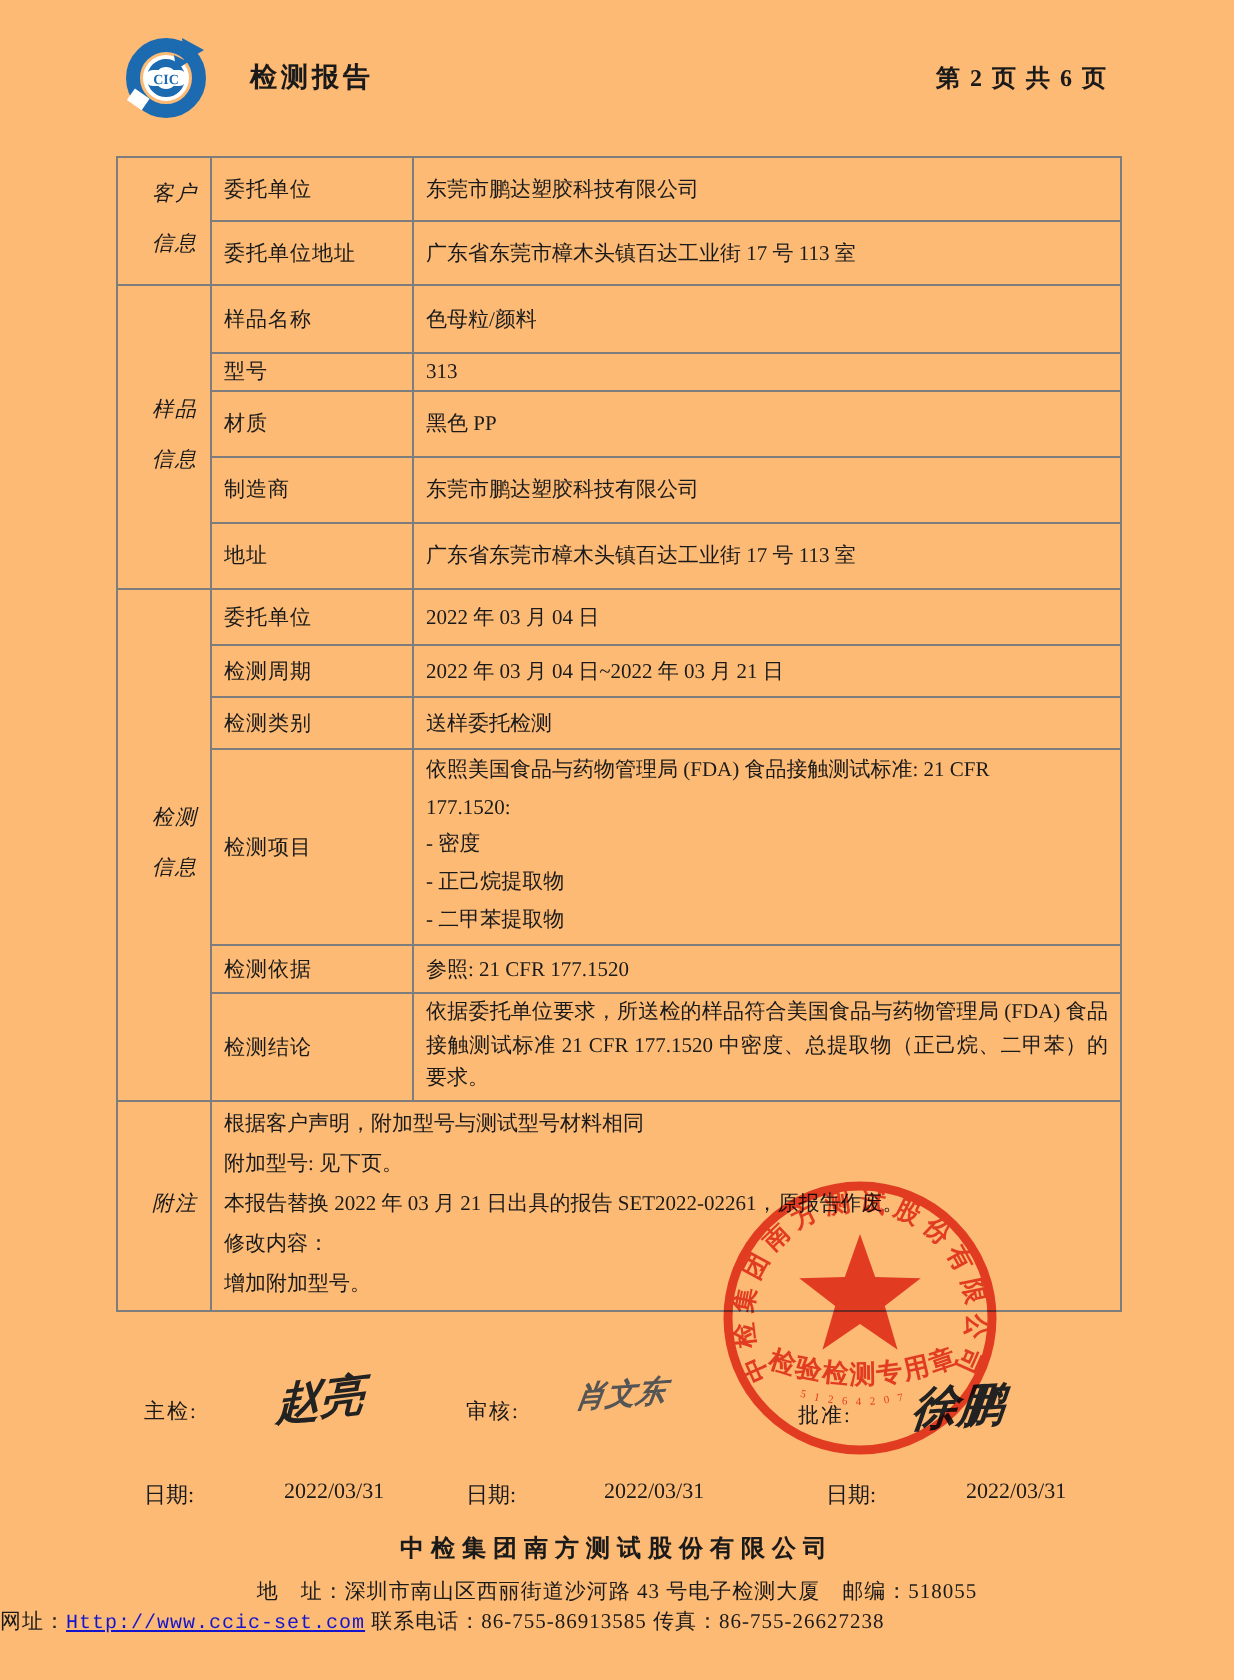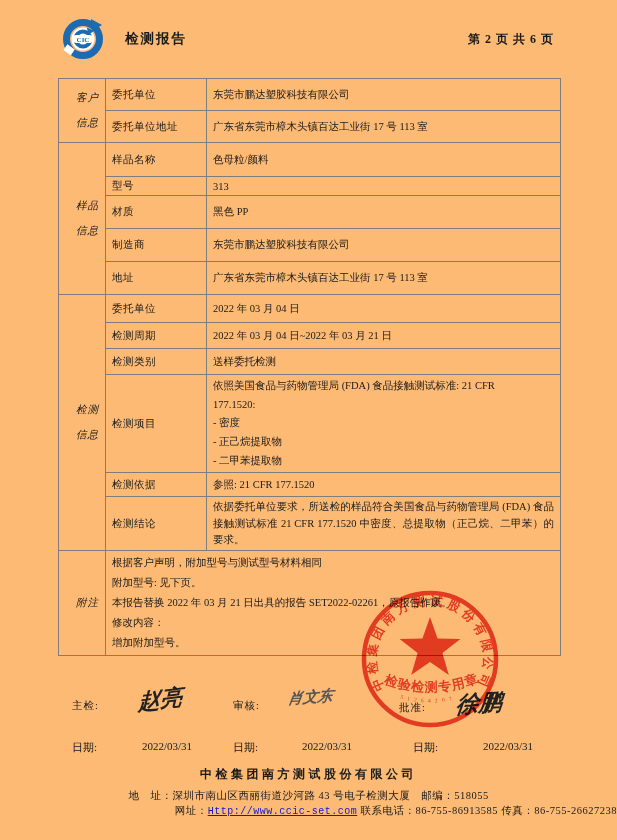--- a/index.html
+++ b/index.html
@@ -26,21 +26,21 @@
   .sig-date{position:absolute;font-size:11px;}
   .sig{position:absolute;font-style:italic;font-weight:bold;white-space:nowrap;}
   .sig-1{left:138px;top:685px;font-size:22px;transform:rotate(-7deg) skewX(-8deg);color:#222;}
   .sig-2{left:288px;top:688px;font-size:15px;transform:rotate(-4deg) skewX(-12deg);color:#555;}
   .sig-3{left:456px;top:688px;font-size:23px;transform:rotate(-4deg) skewX(-10deg);color:#222;}
   
   .stamp{position:absolute;left:356px;top:585px;width:148px;height:148px;mix-blend-mode:multiply;opacity:0.88;z-index:5;}
   
   .ft-company{position:absolute;left:0;top:766px;width:617px;text-align:center;font-size:12px;font-weight:bold;letter-spacing:3.5px;}
   .ft-line1{position:absolute;left:0;top:789px;width:617px;text-align:center;font-size:10.5px;letter-spacing:0.5px;}
-  .ft-line2{position:absolute;left:0;top:804px;width:617px;text-align:right;font-size:10.5px;letter-spacing:0.5px;}
+  .ft-line2{position:absolute;left:0;top:804px;width:617px;text-align:left;font-size:10.5px;letter-spacing:0.5px;}
   .ft-url{color:#1414cc;text-decoration:underline;font-family:"Liberation Mono","DejaVu Sans Mono",monospace;font-size:10px;}
 </style>
 </head>
 <body>
 
 <div class="page">
 
   <svg class="hdr-logo" viewBox="0 0 44 46">
     <circle cx="22" cy="23" r="16.5" fill="none" stroke="#1c6ab0" stroke-width="7"></circle>
     <polygon points="30,3 41,9 31,15" fill="#1c6ab0"></polygon>

